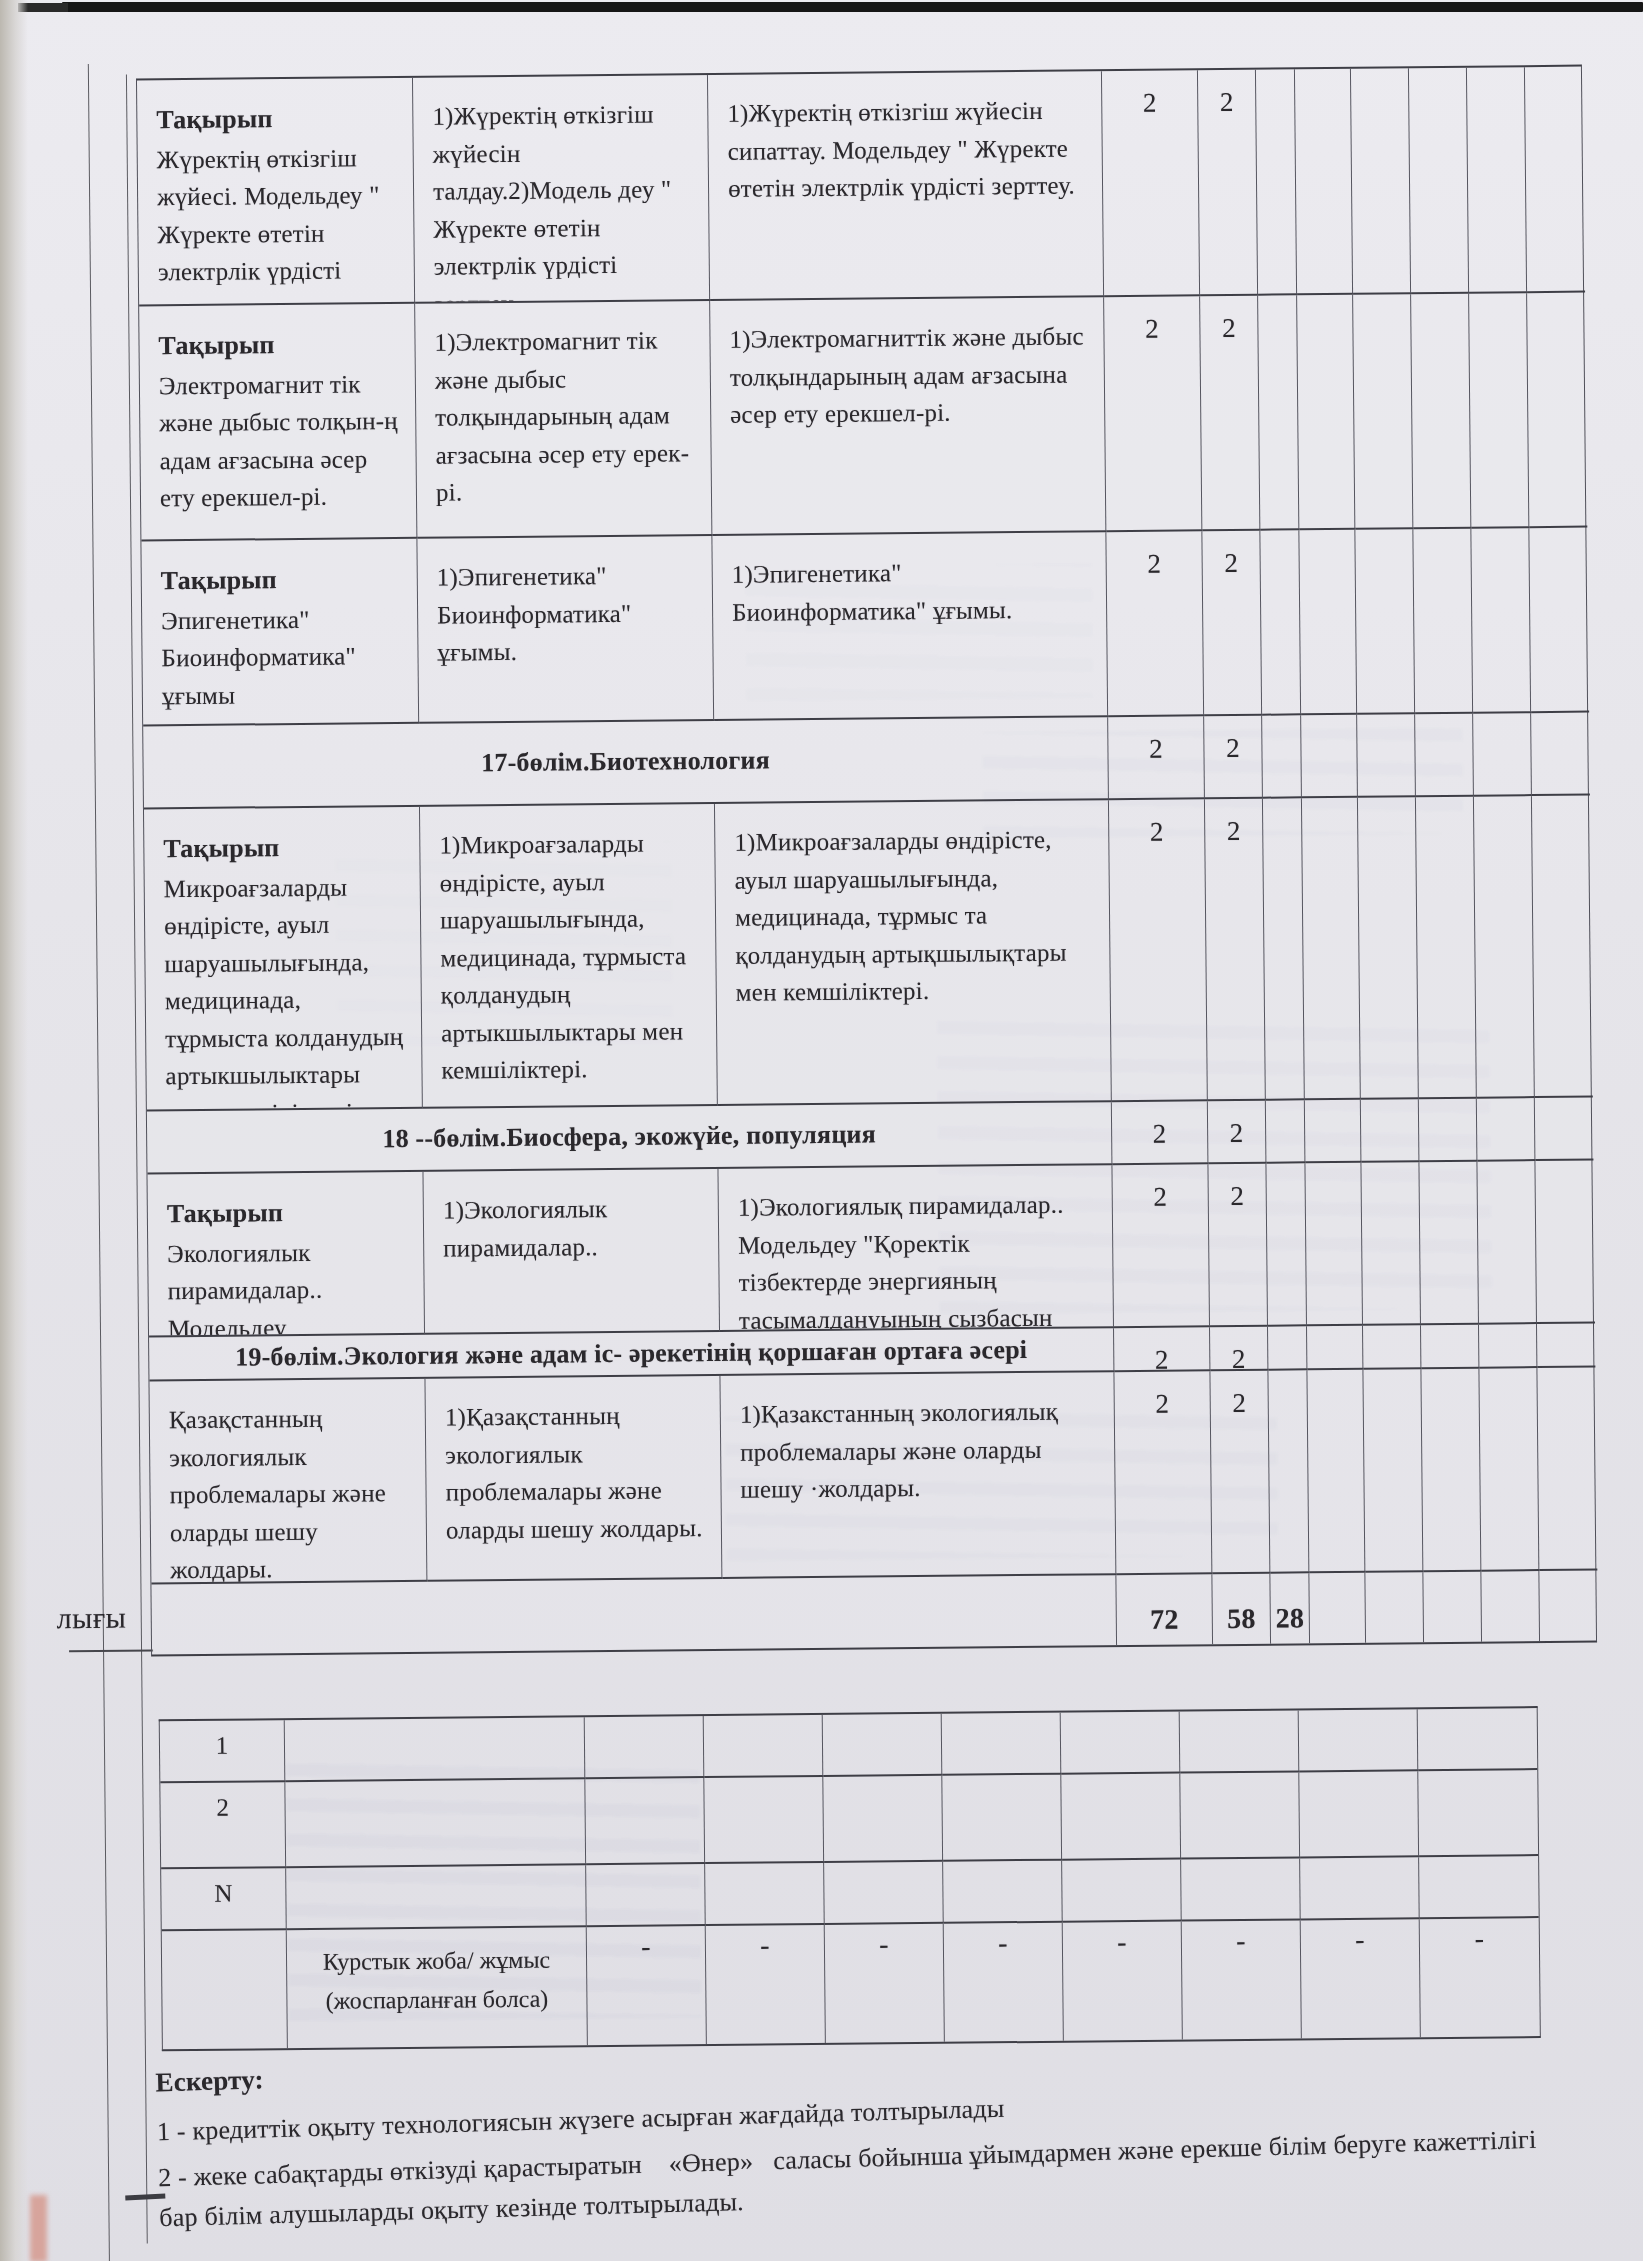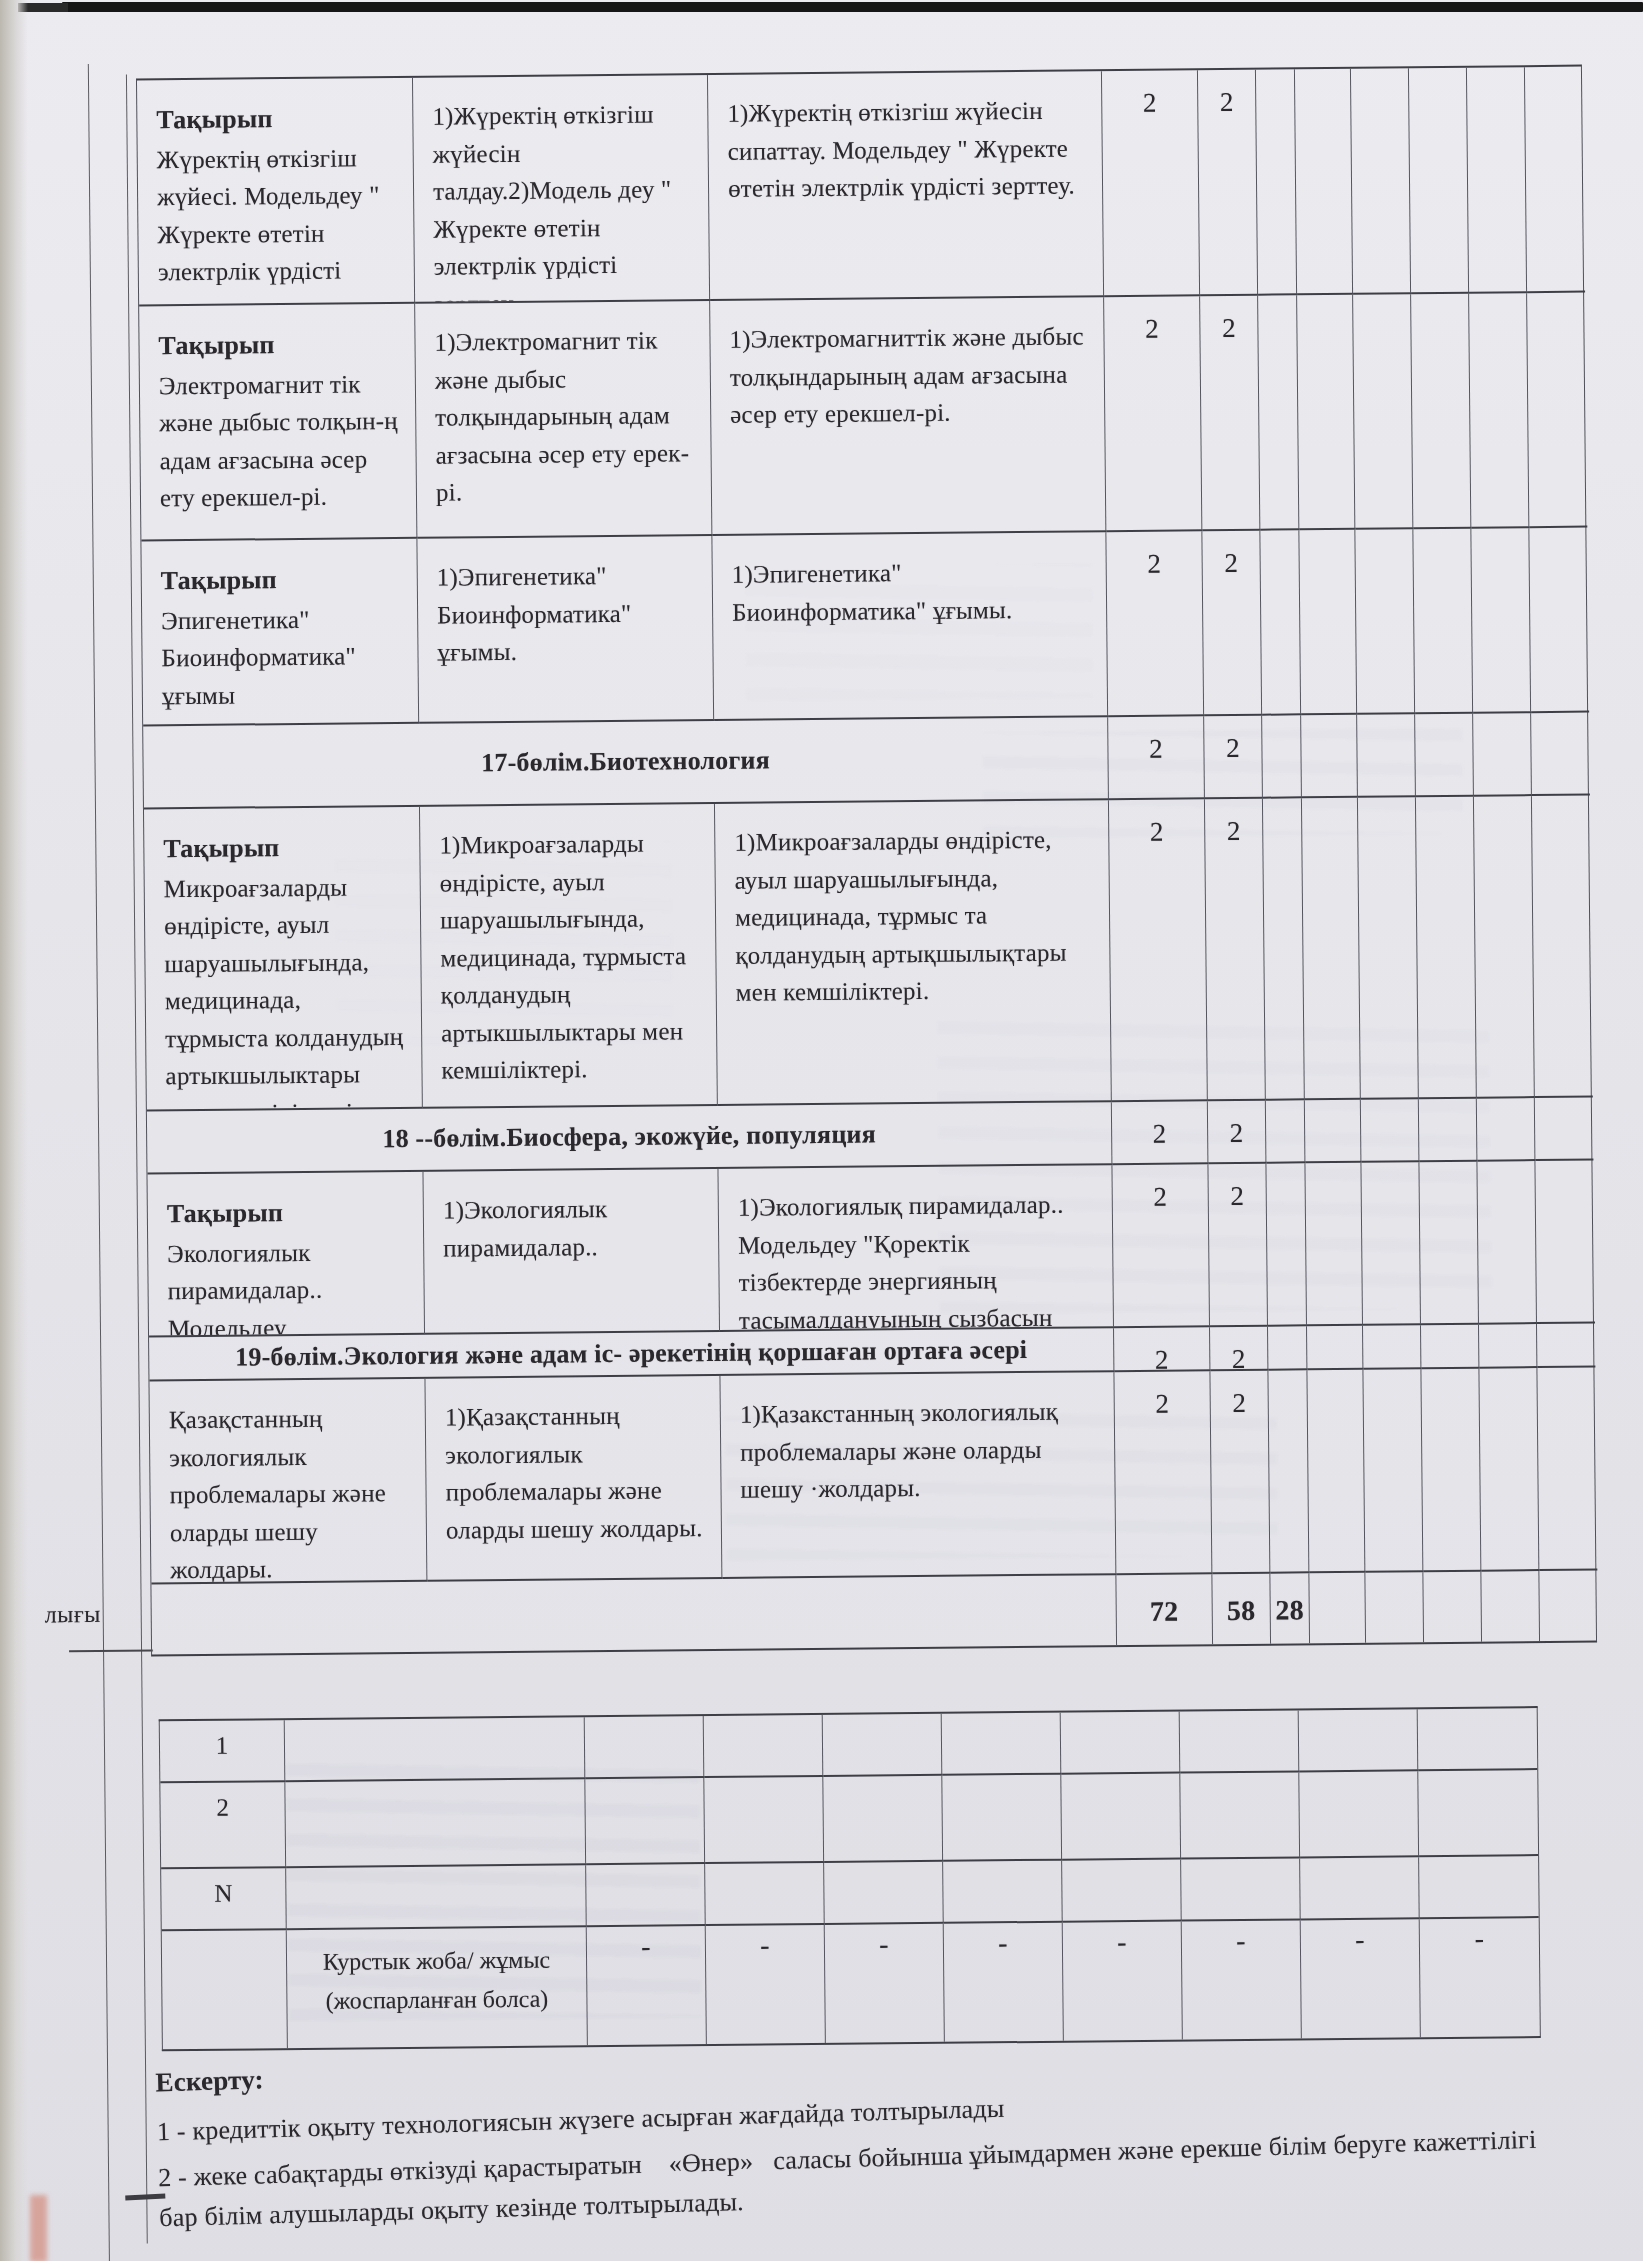--- a/index.html
+++ b/index.html
@@ -40,23 +40,23 @@
     letter-spacing:0.2px;text-shadow:0 0 1px rgba(50,45,55,.32);
     overflow:hidden;word-wrap:break-word;
   }
   .trow > .cell:last-child{border-right:none;}
   .trow.lastrow > .cell{border-bottom:none;}
   .topic-label{font-weight:bold;font-size:26px;margin-bottom:1.9px;}
   .hn{padding:11.5px 1.9px 0 1.9px;text-align:center;font-size:27px;}
   .sec{grid-column:1 / span 3;display:flex;align-items:center;justify-content:center;
        text-align:center;font-weight:bold;font-size:26px;padding:3.8px 34px;line-height:1.4;}
   .merged-empty{grid-column:1 / span 3;}
-  .tot{font-weight:600;font-size:28px;padding-top:16px;}
-
-  .totals-left-label{position:absolute;left:38px;top:1594px;font-size:24px;letter-spacing:0.5px;
+  .tot{font-weight:600;font-size:28px;padding-top:24px;}
+
+  .totals-left-label{position:absolute;left:50px;top:1594px;font-size:30px;letter-spacing:0.5px;
     text-shadow:0 0 1px rgba(50,45,55,.32);}
 
   
   .schedule-table{
     position:absolute;left:151px;top:1713px;width:1377px;
     display:grid;
     grid-template-columns:125px 300px repeat(8,119px);
     grid-template-rows:62px 86px 62px 118px;
     border-top:2.4px double #3e3e46;border-bottom:2.4px double #3e3e46;
     border-left:1.4px solid #50505a;border-right:1.4px solid #50505a;

